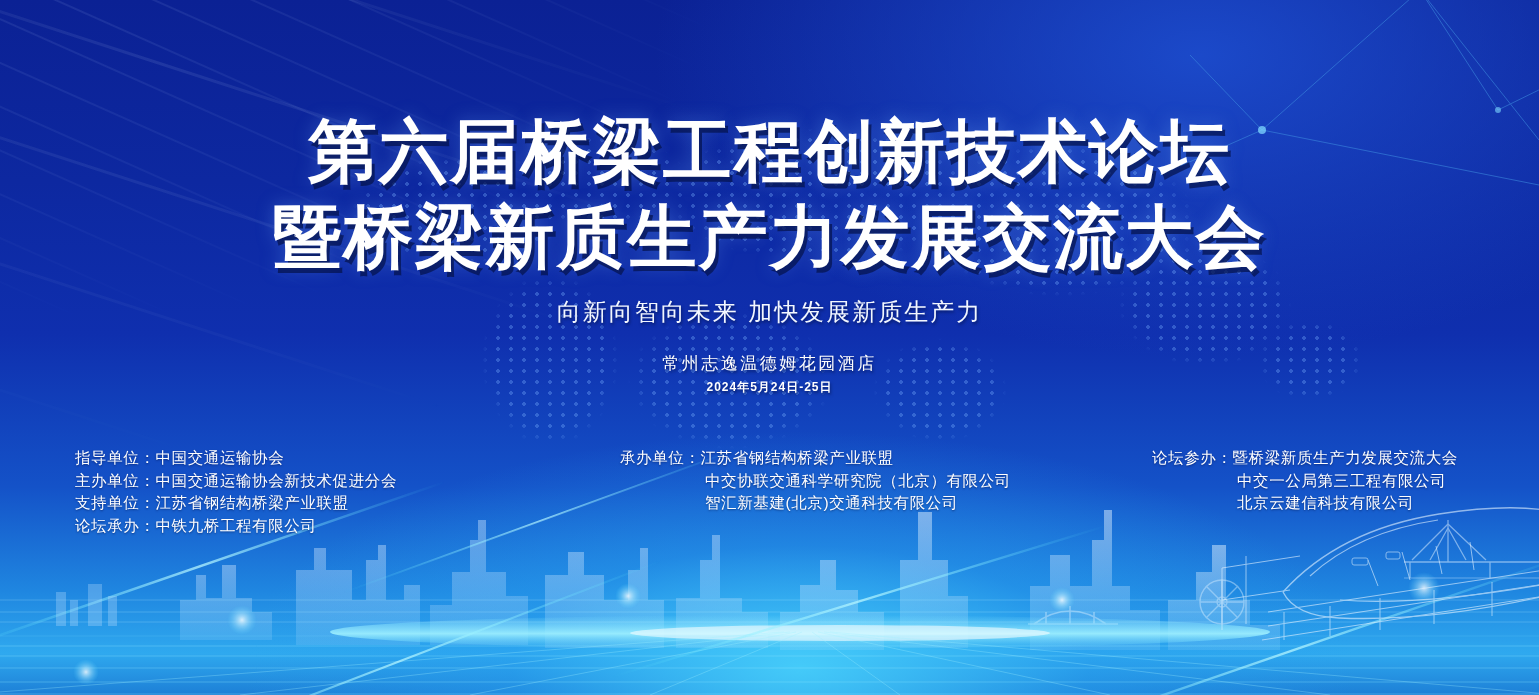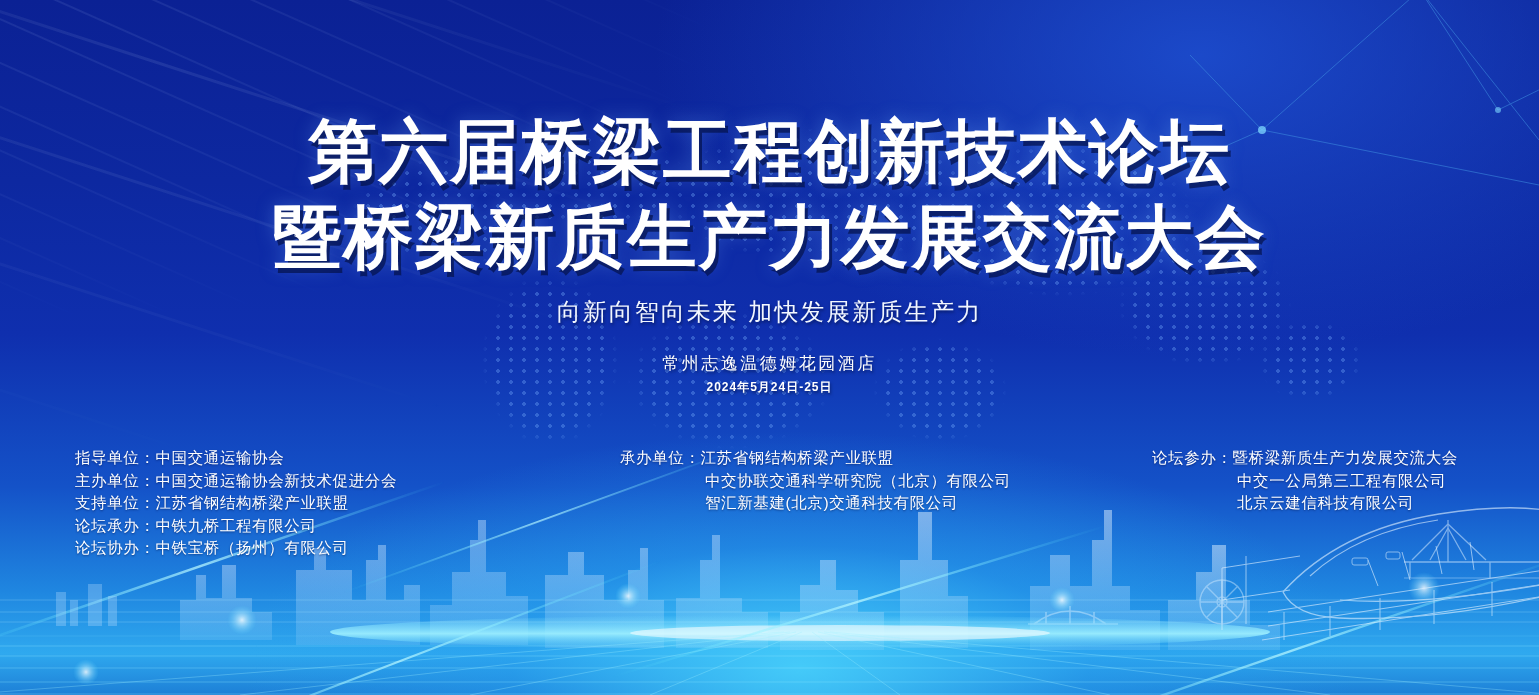--- a/index.html
+++ b/index.html
@@ -295,23 +295,20 @@
       </span>
       <span class="org-row">
         <span class="org-label">主办单位：</span><span>中国交通运输协会新技术促进分会</span>
       </span>
       <span class="org-row">
         <span class="org-label">支持单位：</span><span>江苏省钢结构桥梁产业联盟</span>
       </span>
       <span class="org-row">
         <span class="org-label">论坛承办：</span><span>中铁九桥工程有限公司</span>
       </span>
-      <span class="org-row">
-        <span class="org-label">论坛协办：</span><span>中铁宝桥（扬州）有限公司</span>
-      </span>
     </div>
 
     <div class="org-col org-center">
       <span class="org-row">
         <span class="org-label">承办单位：</span><span>江苏省钢结构桥梁产业联盟</span>
       </span>
       <span class="org-row">
         <span class="org-indent">中交协联交通科学研究院（北京）有限公司</span>
       </span>
       <span class="org-row">

